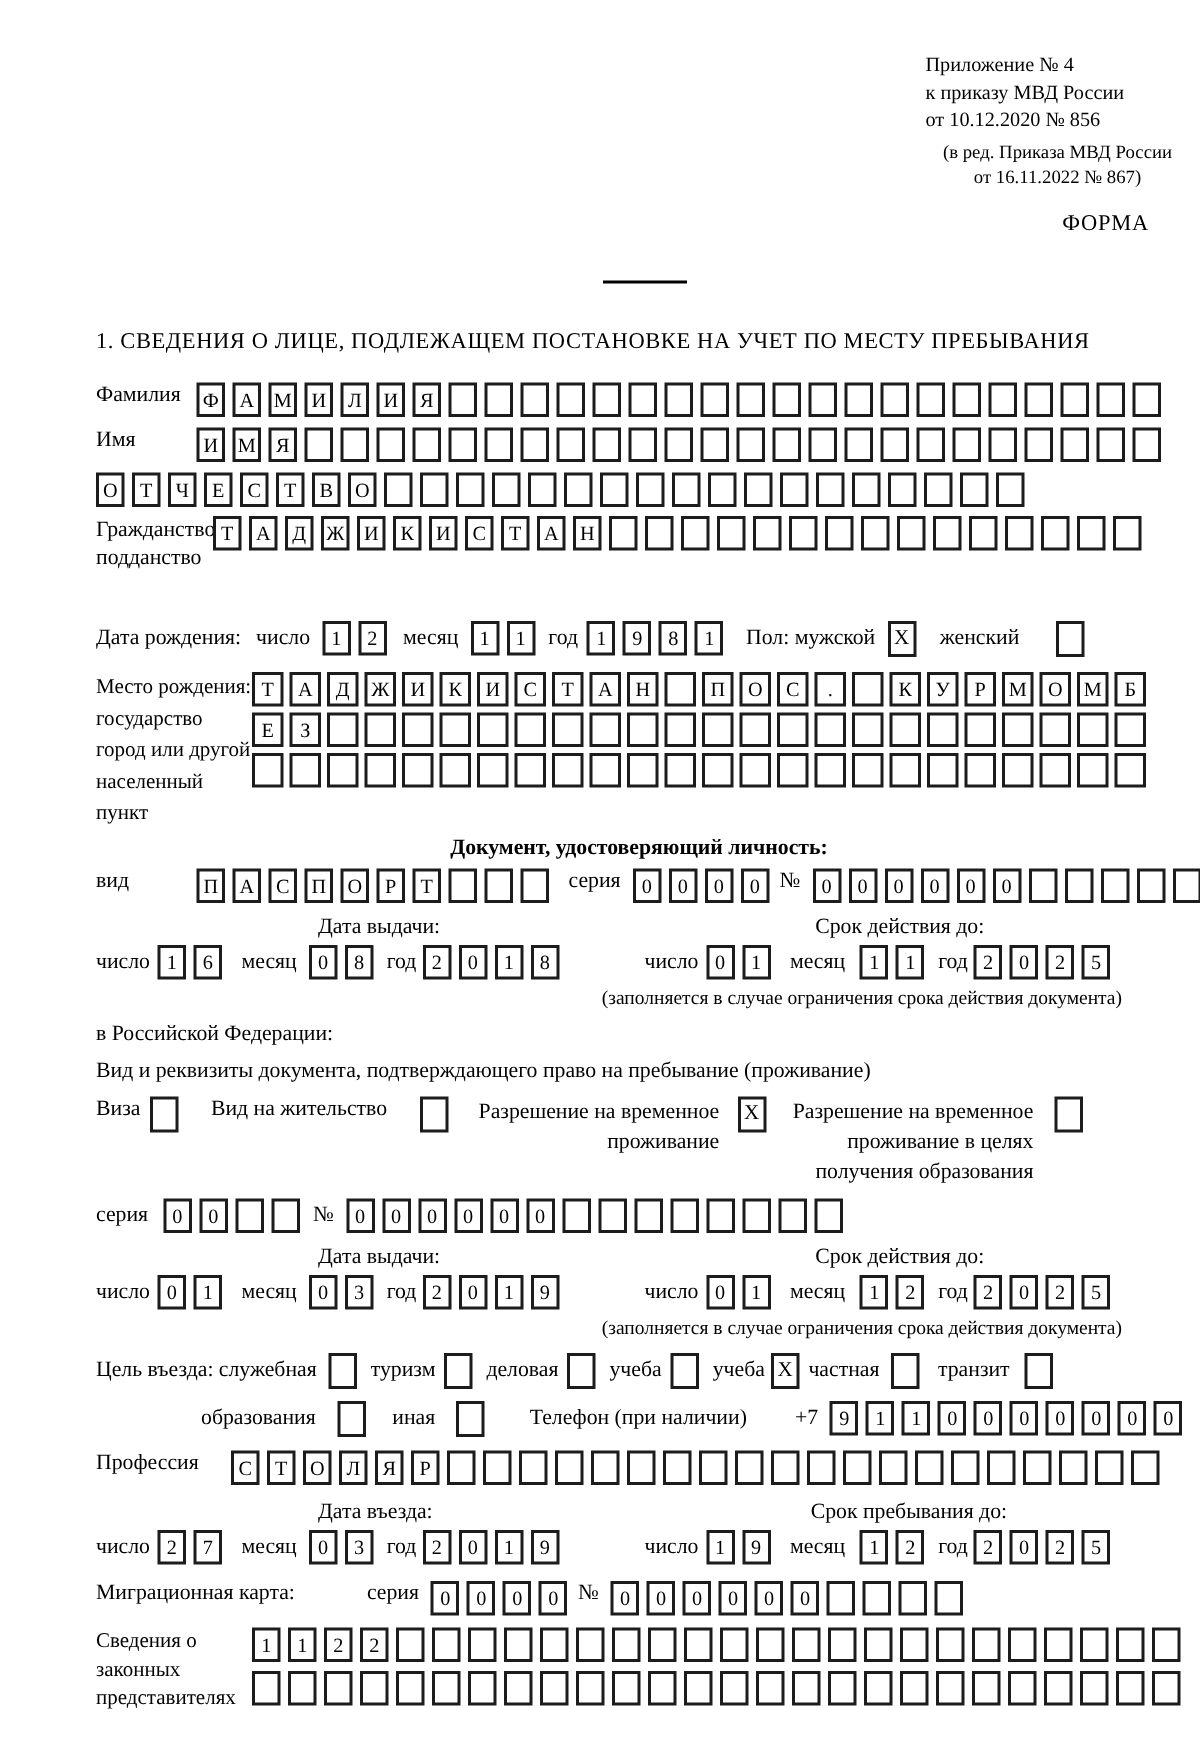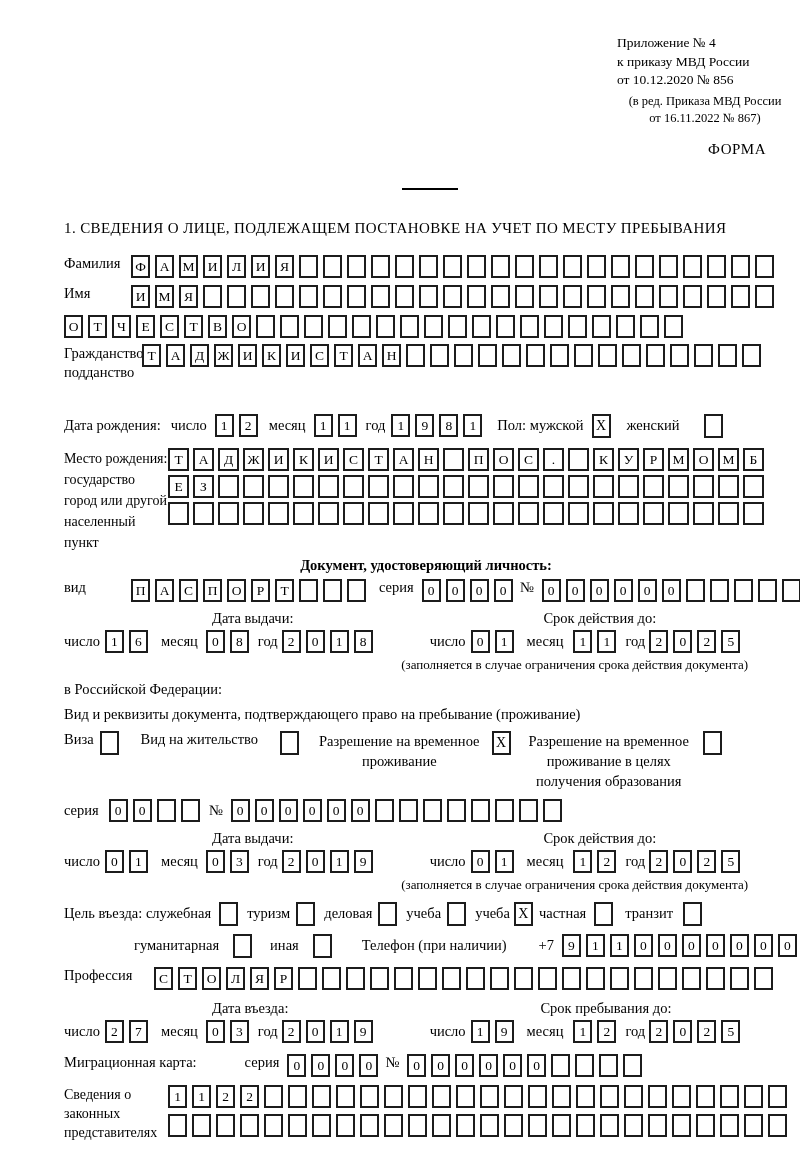--- a/index.html
+++ b/index.html
@@ -24,21 +24,21 @@
   
   .grid{display:flex;flex-shrink:0;}
   .cell{display:inline-block;flex-shrink:0;width:19px;height:23px;border:2px solid #1c1c1c;
         margin-right:5px;text-align:center;font-size:13.5px;line-height:19px;background:#fff;}
   .g-wide .cell{width:21px;margin-right:4px;}
   .cb{display:inline-block;flex-shrink:0;width:19px;height:24px;border:2px solid #1c1c1c;
       text-align:center;font-size:14px;line-height:20px;background:#fff;}
   .note{font-size:13px;}
   .center{text-align:center;}
   .bold{font-weight:bold;}
-  .opt{text-align:center;line-height:20px;}
+  .opt{text-align:right;line-height:20px;}
 </style>
 </head>
 <body>
 
 <div class="page">
 
   <div class="hdr">
     <div>Приложение № 4</div>
     <div>к приказу МВД России</div>
     <div>от 10.12.2020 № 856</div>
@@ -488,21 +488,21 @@
     <span class="cb" style="margin-left:6px;margin-right:9px"></span>
     <span class="t">учеба</span>
     <span class="cb" style="margin-left:4px;margin-right:6px">X</span>
     <span class="t">частная</span>
     <span class="cb" style="margin-left:8px;margin-right:12px"></span>
     <span class="t">транзит</span>
     <span class="cb" style="margin-left:10px"></span>
   </div>
 
   <div class="row" style="margin-top:8px;align-items:center">
-    <span class="t" style="margin-left:70px">гуманитарная</span>
+    <span class="t" style="margin-left:70px">образования</span>
     <span class="cb" style="margin-left:14px"></span>
     <span class="t" style="margin-left:18px">иная</span>
     <span class="cb" style="margin-left:14px"></span>
     <span class="t" style="margin-left:30px">Телефон (при наличии)</span>
     <span class="t" style="margin-left:32px;margin-right:8px">+7</span>
     <span class="grid">
         <span class="cell">9</span>
         <span class="cell">1</span>
         <span class="cell">1</span>
         <span class="cell">0</span>

